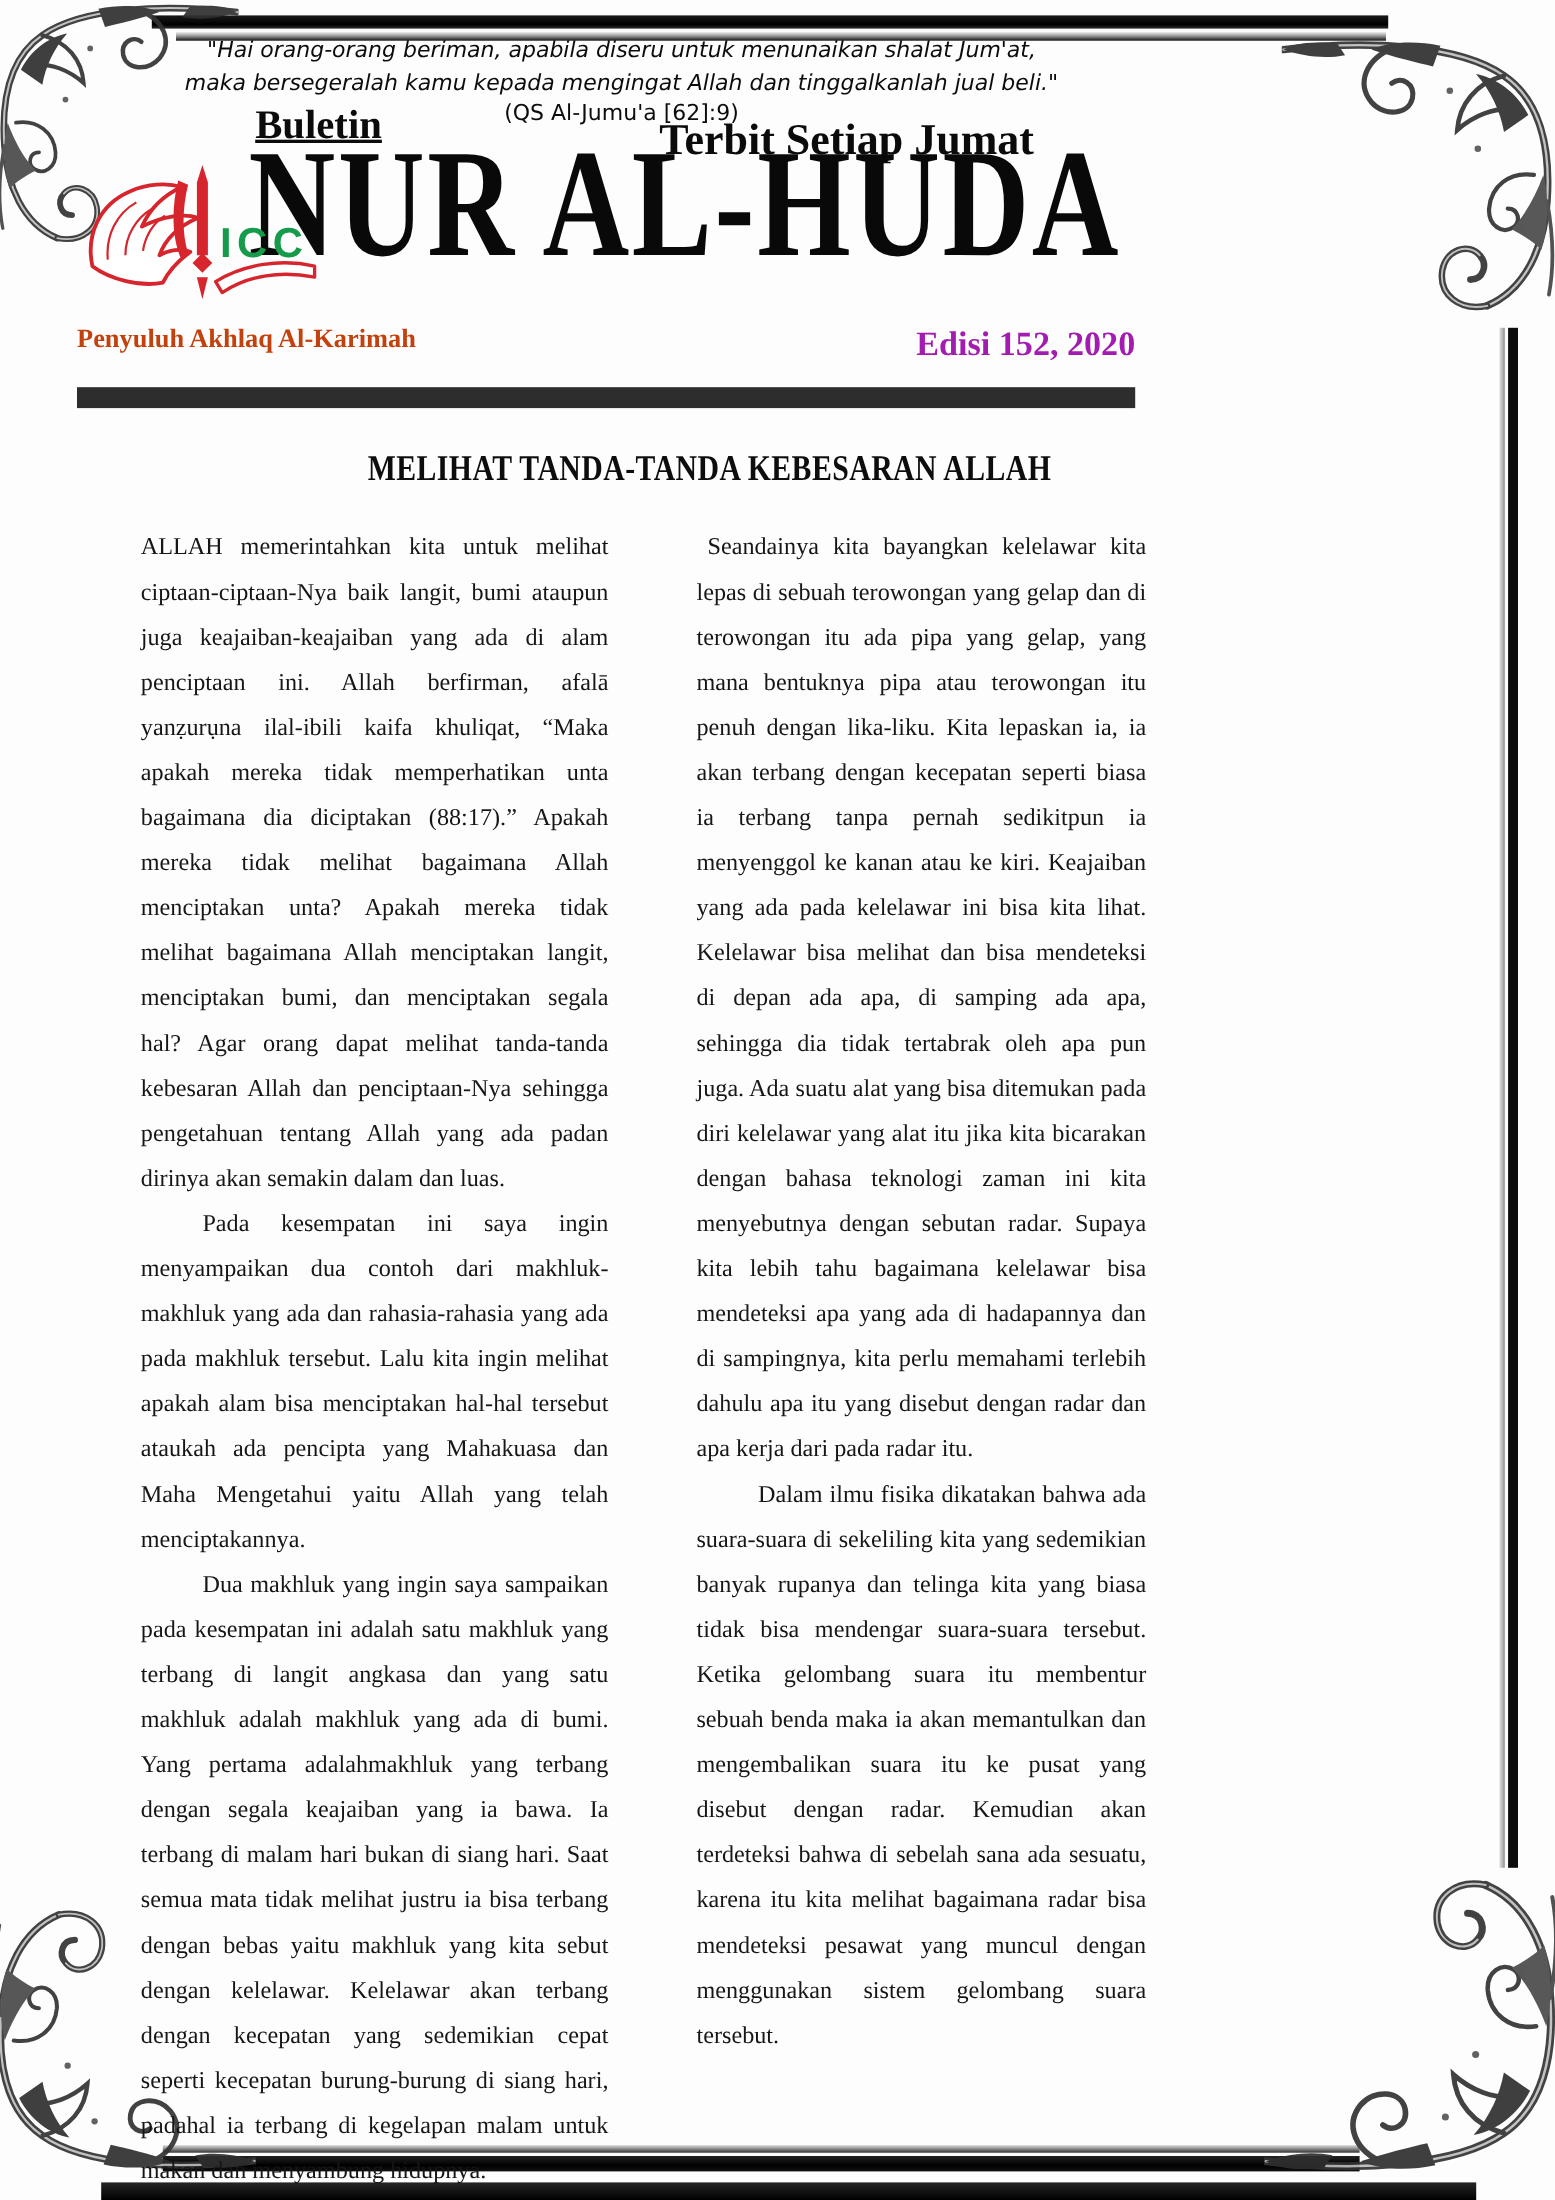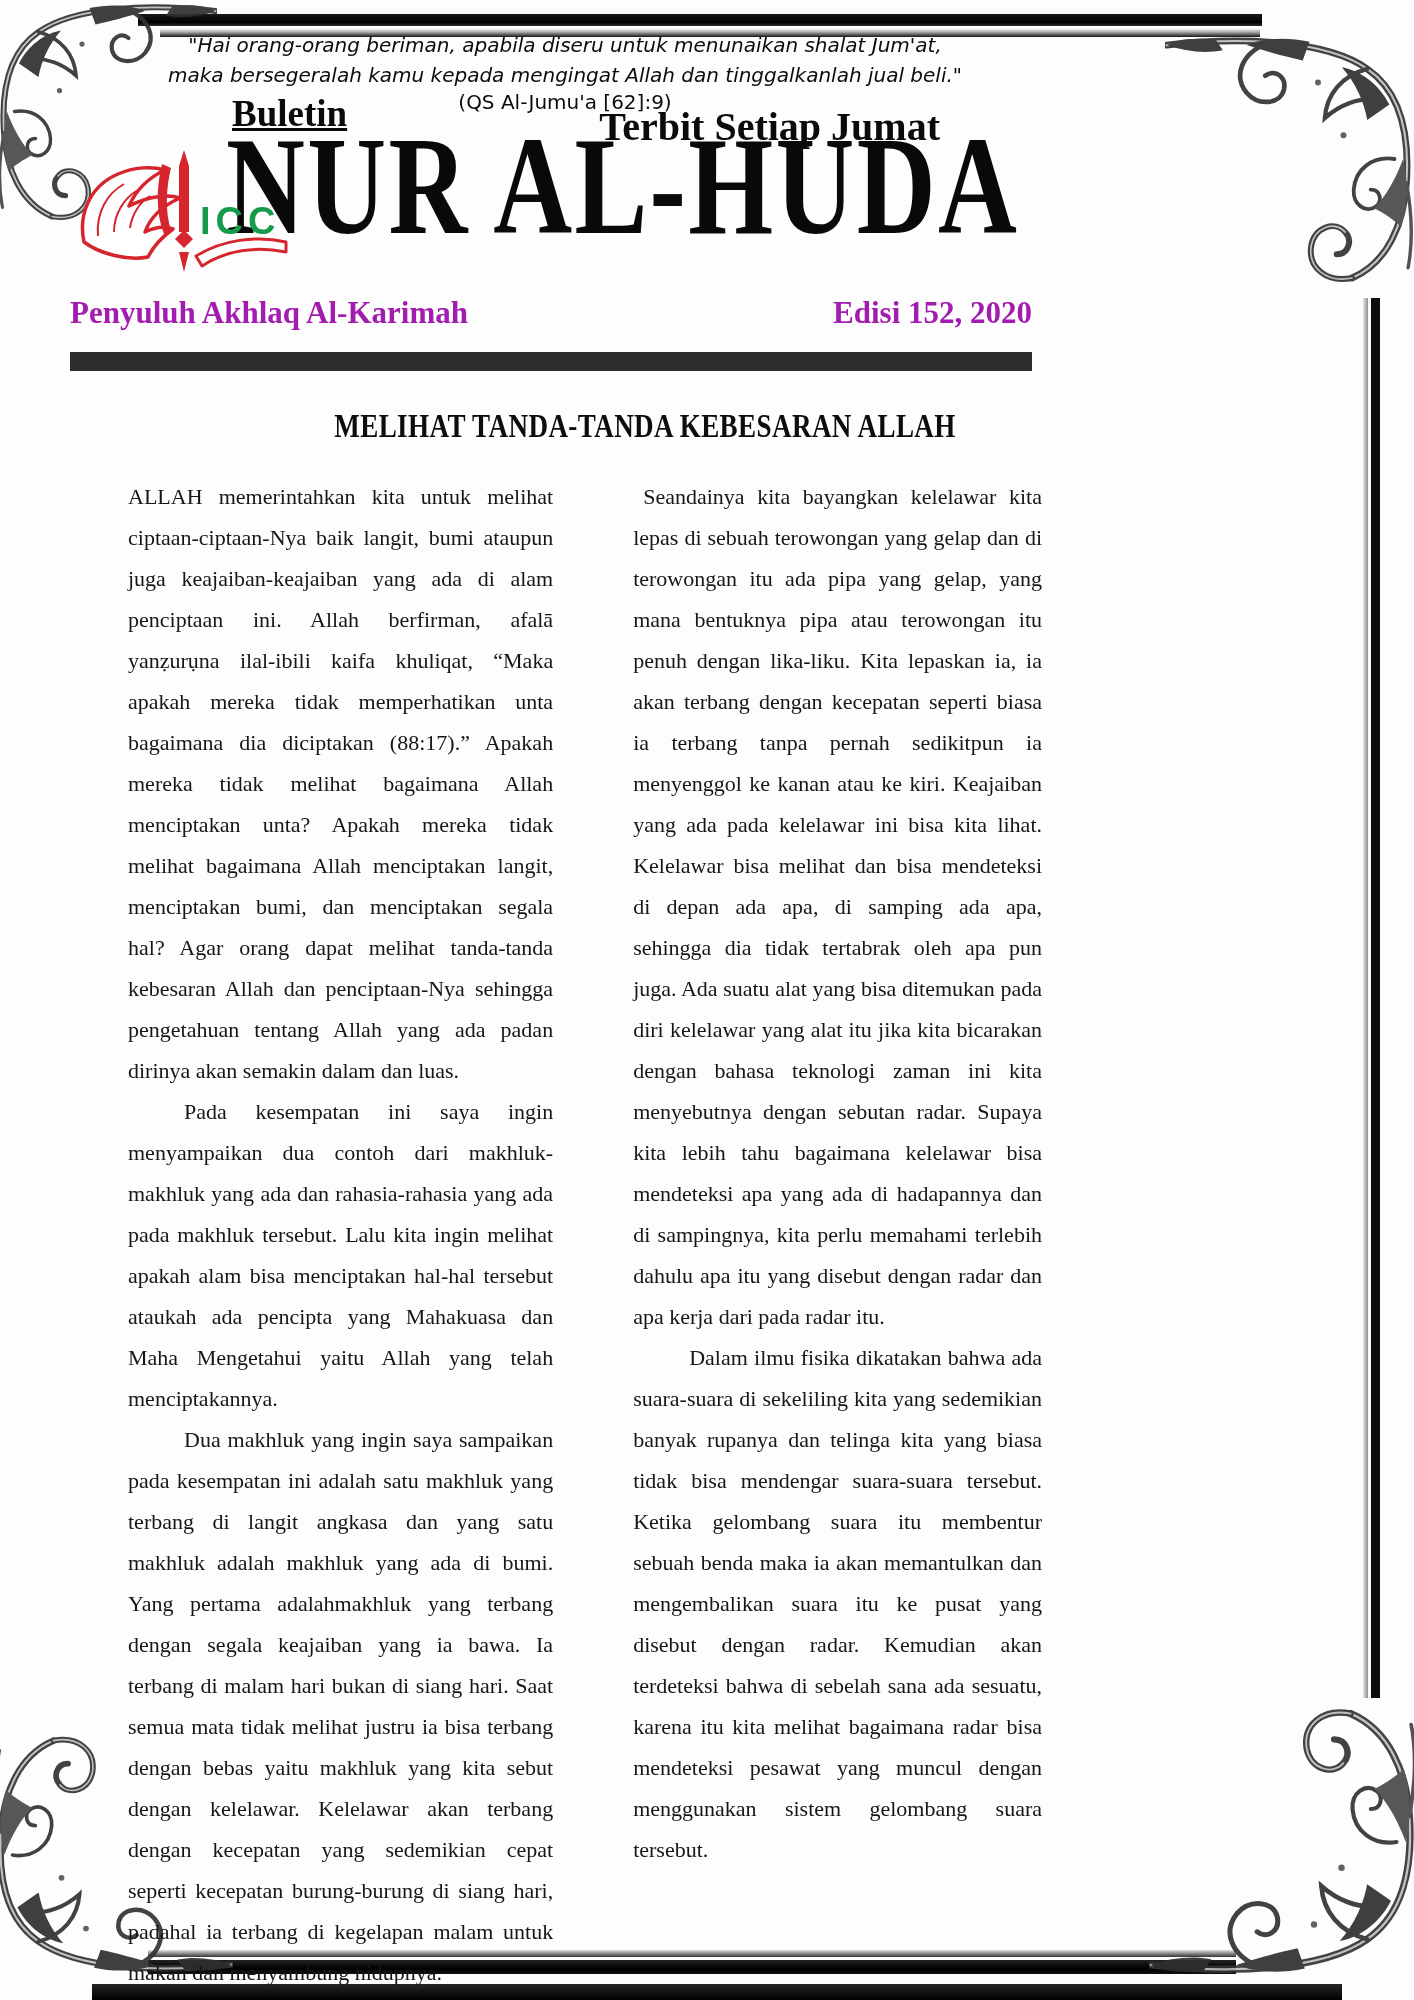--- a/index.html
+++ b/index.html
@@ -24,21 +24,21 @@
   .fl-br{right:-10px;bottom:-12px;width:275px;height:340px;transform:scale(-1,-1);}
   
   .hdr{position:absolute;z-index:2;}
   .quote-block{left:70px;top:30px;width:990px;text-align:center;
     font-family:"DejaVu Sans",sans-serif;font-style:italic;font-size:20px;line-height:30px;color:#0c0c0c;}
   .quote-ref{font-style:normal;font-size:20px;line-height:24px;font-family:"DejaVu Sans",sans-serif;}
   .kicker{left:232px;top:92px;font-size:37px;font-weight:bold;color:#0b0b0b;text-decoration:underline;}
   .schedule{right:474px;top:103px;font-size:40px;font-weight:bold;color:#0b0b0b;}
   .masthead{left:226px;top:116px;font-size:140px;font-weight:bold;line-height:1;color:#090909;
     letter-spacing:3px;transform:scaleX(.78);transform-origin:left top;white-space:nowrap;}
-  .tagline{left:70px;top:295px;font-size:31px;font-weight:bold;color:#a21caf;}
+  .tagline{left:70px;top:295px;font-size:24px;font-weight:bold;color:#c2410c;}
   .edition{right:382px;top:295px;font-size:31px;font-weight:bold;color:#a21caf;}
   .divider{left:70px;top:352px;width:962px;height:19px;background:#2d2d2d;}
   .logo{left:76px;top:144px;width:218px;height:134px;}
   
   .article-title-wrap{position:absolute;z-index:2;left:62px;top:408px;width:962px;text-align:right;}
   .article-title{display:inline-block;font-size:33px;font-weight:bold;letter-spacing:.5px;color:#0d0d0d;
     transform:scaleX(.82);transform-origin:center top;white-space:nowrap;}
   .columns{position:absolute;z-index:2;left:84px;top:476px;width:958px;display:flex;gap:36px;}
   .col{font-size:22px;line-height:41px;text-align:justify;color:#161616;margin-left:44px;}
   .col-left{width:470px;}

